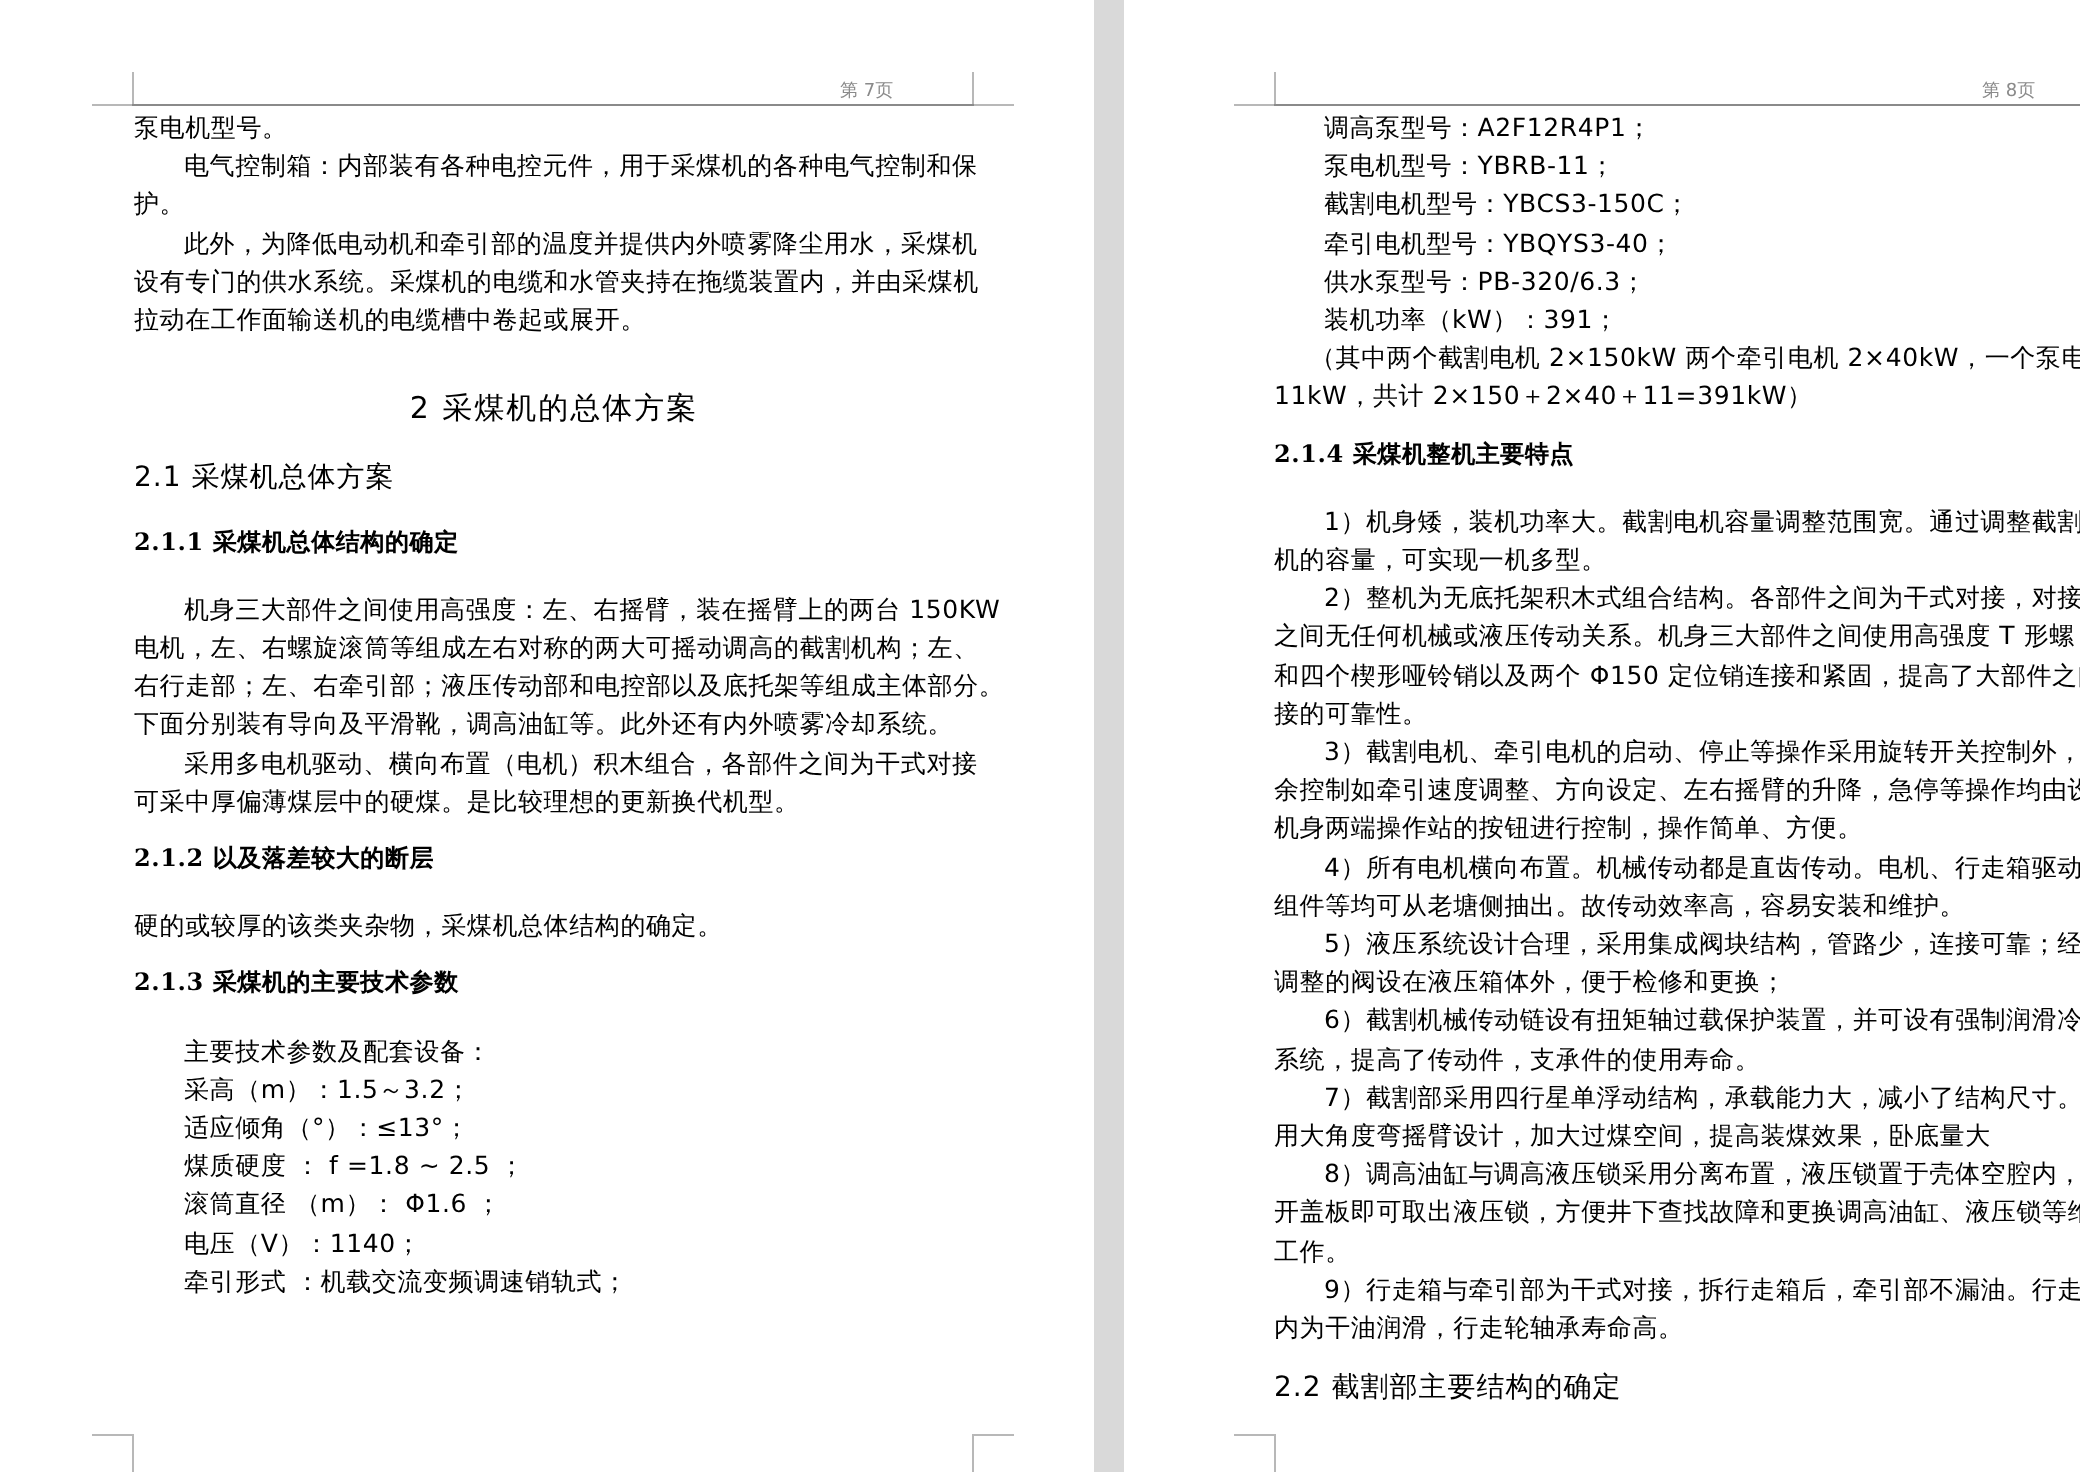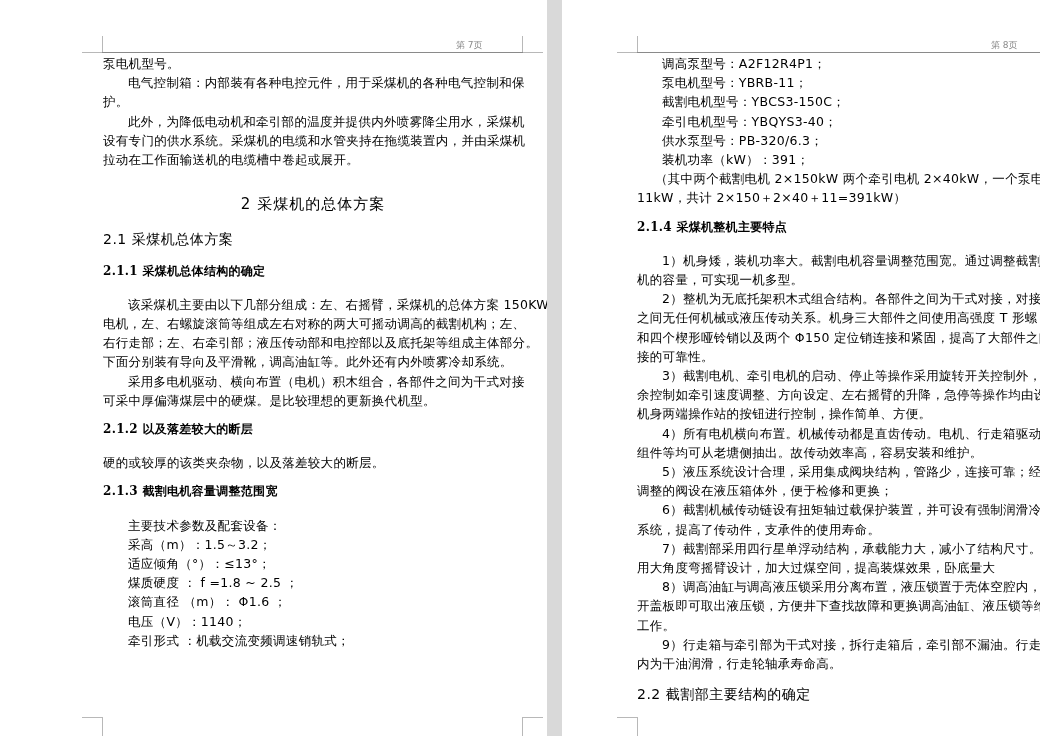--- a/index.html
+++ b/index.html
@@ -3,21 +3,21 @@
 <meta charset="utf-8">
 <style>
   html, body { margin:0; padding:0; }
   body {
     width:1040px; height:736px; overflow:hidden; position:relative;
     background:#ffffff;
     font-family:"DejaVu Sans", "Liberation Sans", sans-serif;
     color:#000;
   }
   .page { position:absolute; top:0; height:736px; background:#fff; overflow:hidden; }
-  #page-left { left:0; width:547px;margin-left:36px; }
+  #page-left { left:0; width:547px; }
   #page-right { left:562px; width:574px; }
   .gap { position:absolute; left:547px; top:0; width:15px; height:736px; background:#d9d9d9; }
 
   .hdr-line { position:absolute; height:1px; background:#8a8a8a; }
   .corner-v { position:absolute; width:1px; background:#b8b8b8; }
   .corner-h { position:absolute; height:1px; background:#b8b8b8; }
   .page-num { position:absolute; font-size:9px; color:#8a8a8a; }
 
   .content { position:absolute; font-size:12.5px; line-height:19.2px; letter-spacing:0.3px; }
   #page-left .content { left:67px; top:52px; width:420px; }
@@ -51,33 +51,33 @@
     <p class="p ind">电气控制箱：内部装有各种电控元件，用于采煤机的各种电气控制和保</p>
     <p class="p">护。</p>
     <p class="p ind">此外，为降低电动机和牵引部的温度并提供内外喷雾降尘用水，采煤机</p>
     <p class="p">设有专门的供水系统。采煤机的电缆和水管夹持在拖缆装置内，并由采煤机</p>
     <p class="p">拉动在工作面输送机的电缆槽中卷起或展开。</p>
 
     <div class="h1">2  采煤机的总体方案</div>
     <div class="h2">2.1  采煤机总体方案</div>
     <div class="h3">2.1.1  采煤机总体结构的确定</div>
 
-    <p class="p ind">该采煤机主要由以下几部分组成：左、右摇臂，采煤机的总体方案 150KW</p>
+    <p class="p ind">机身三大部件之间使用高强度：左、右摇臂，装在摇臂上的两台 150KW</p>
     <p class="p">电机，左、右螺旋滚筒等组成左右对称的两大可摇动调高的截割机构；左、</p>
     <p class="p">右行走部；左、右牵引部；液压传动部和电控部以及底托架等组成主体部分。</p>
     <p class="p">下面分别装有导向及平滑靴，调高油缸等。此外还有内外喷雾冷却系统。</p>
     <p class="p ind">采用多电机驱动、横向布置（电机）积木组合，各部件之间为干式对接</p>
     <p class="p">可采中厚偏薄煤层中的硬煤。是比较理想的更新换代机型。</p>
 
     <div class="gapline"></div>
     <div class="h3">2.1.2  以及落差较大的断层</div>
-    <p class="p">硬的或较厚的该类夹杂物，以及落差较大的断层。</p>
+    <p class="p">硬的或较厚的该类夹杂物，采煤机总体结构的确定。</p>
 
     <div class="gapline"></div>
-    <div class="h3">2.1.3  截割电机容量调整范围宽</div>
+    <div class="h3">2.1.3  采煤机的主要技术参数</div>
     <p class="p ind">主要技术参数及配套设备：</p>
     <p class="p ind">采高（m）：1.5～3.2；</p>
     <p class="p ind">适应倾角（°）：≤13°；</p>
     <p class="p ind">煤质硬度 ：  f =1.8 ~ 2.5 ；</p>
     <p class="p ind">滚筒直径  （m）：  Φ1.6 ；</p>
     <p class="p ind">电压（V）：1140；</p>
     <p class="p ind">牵引形式  ：机载交流变频调速销轨式；</p>
   </div>
 </div>
 

